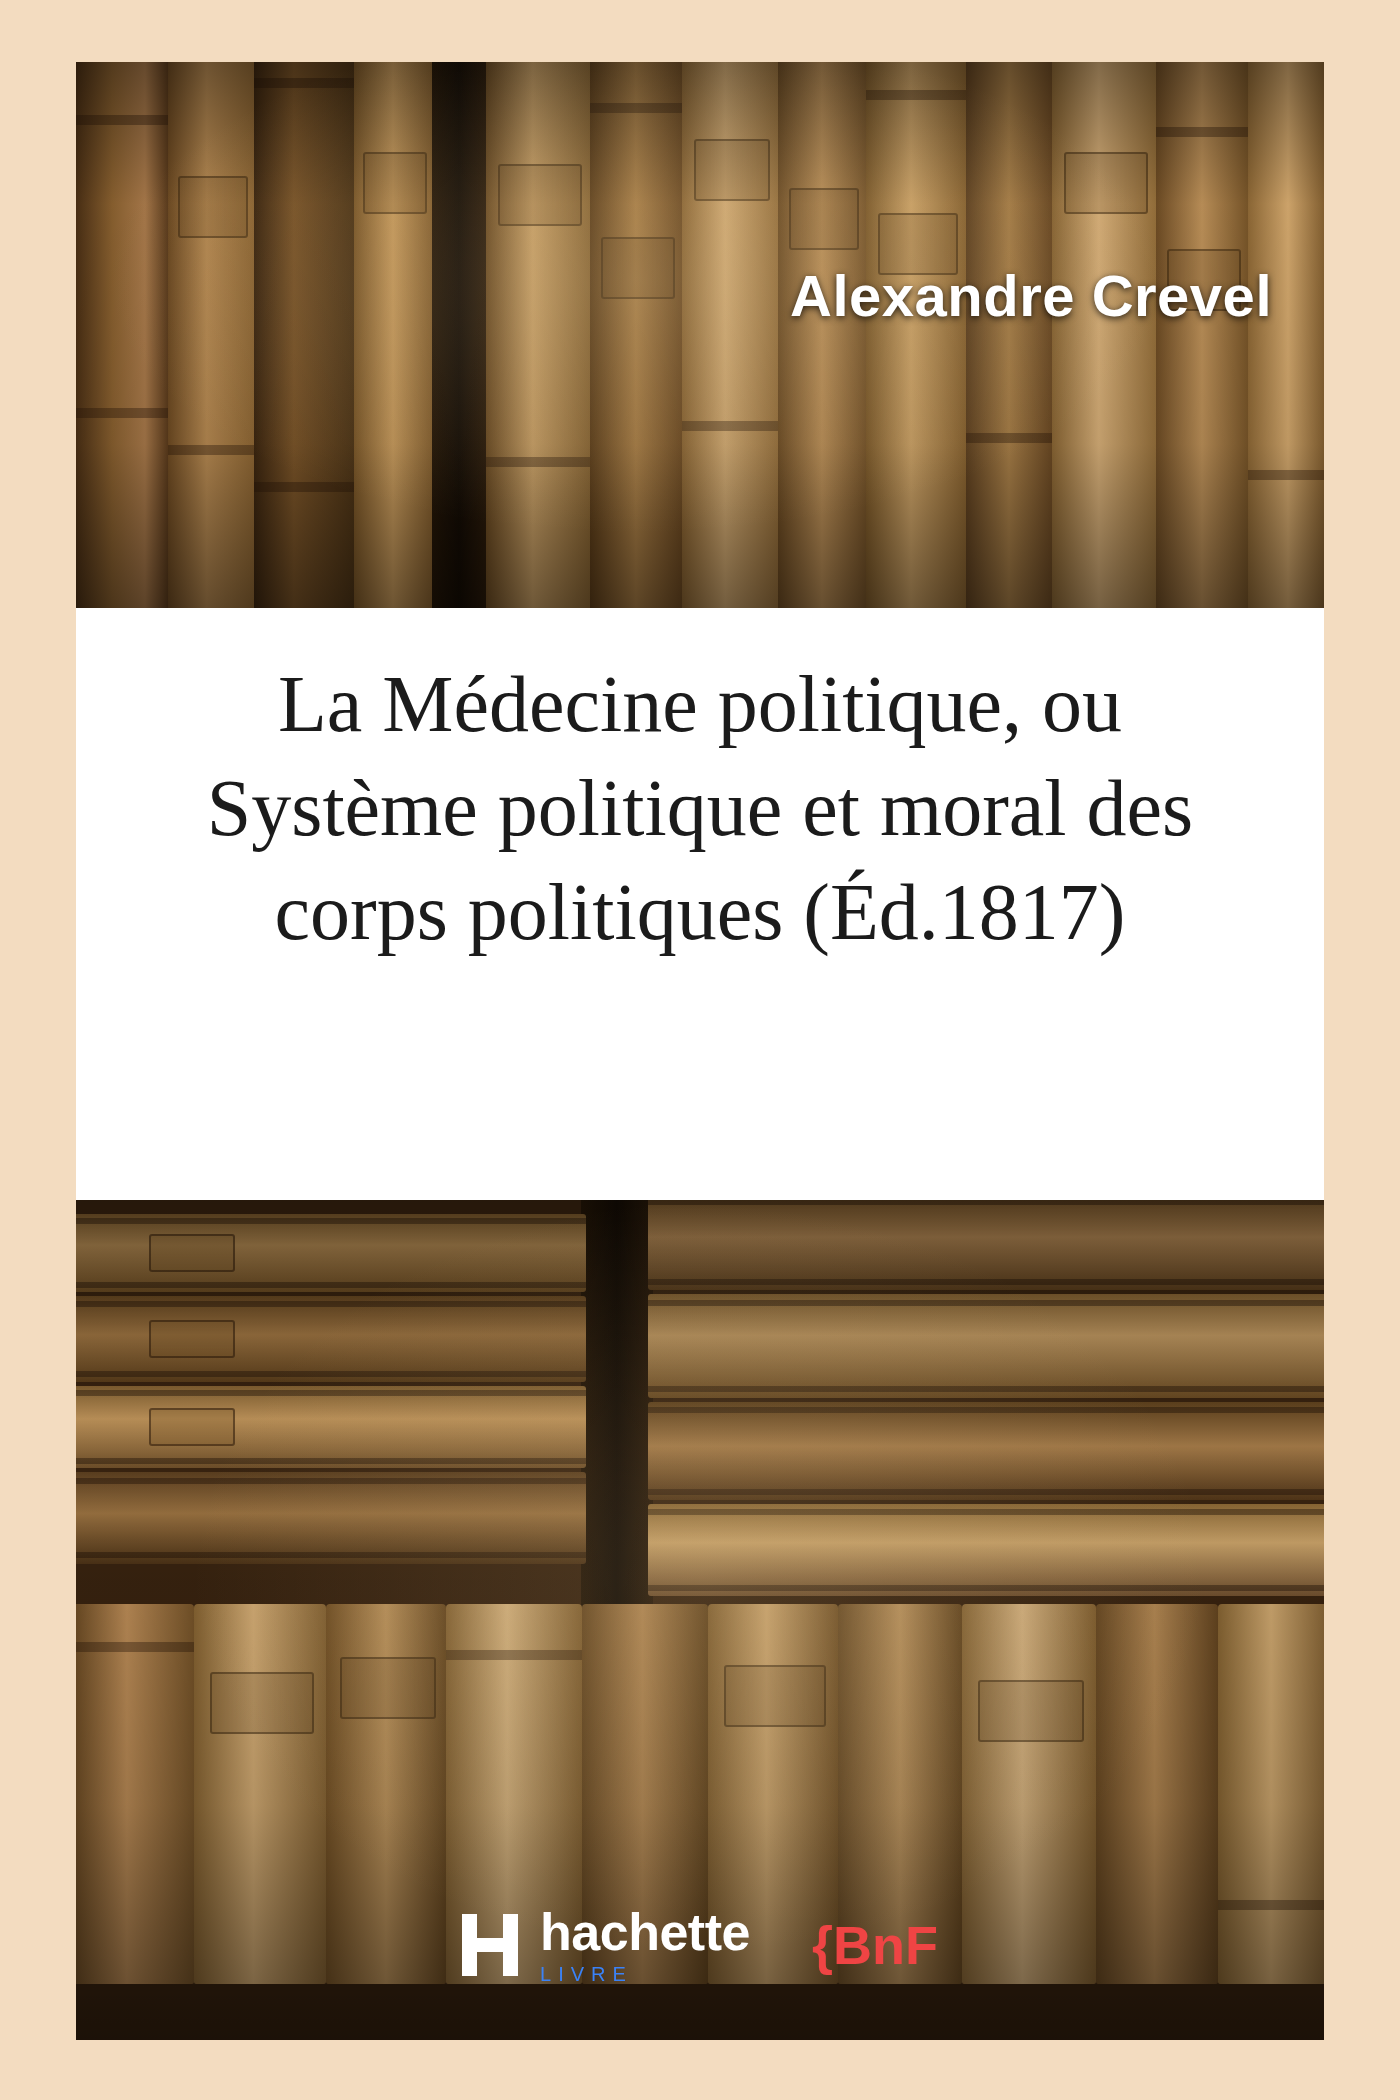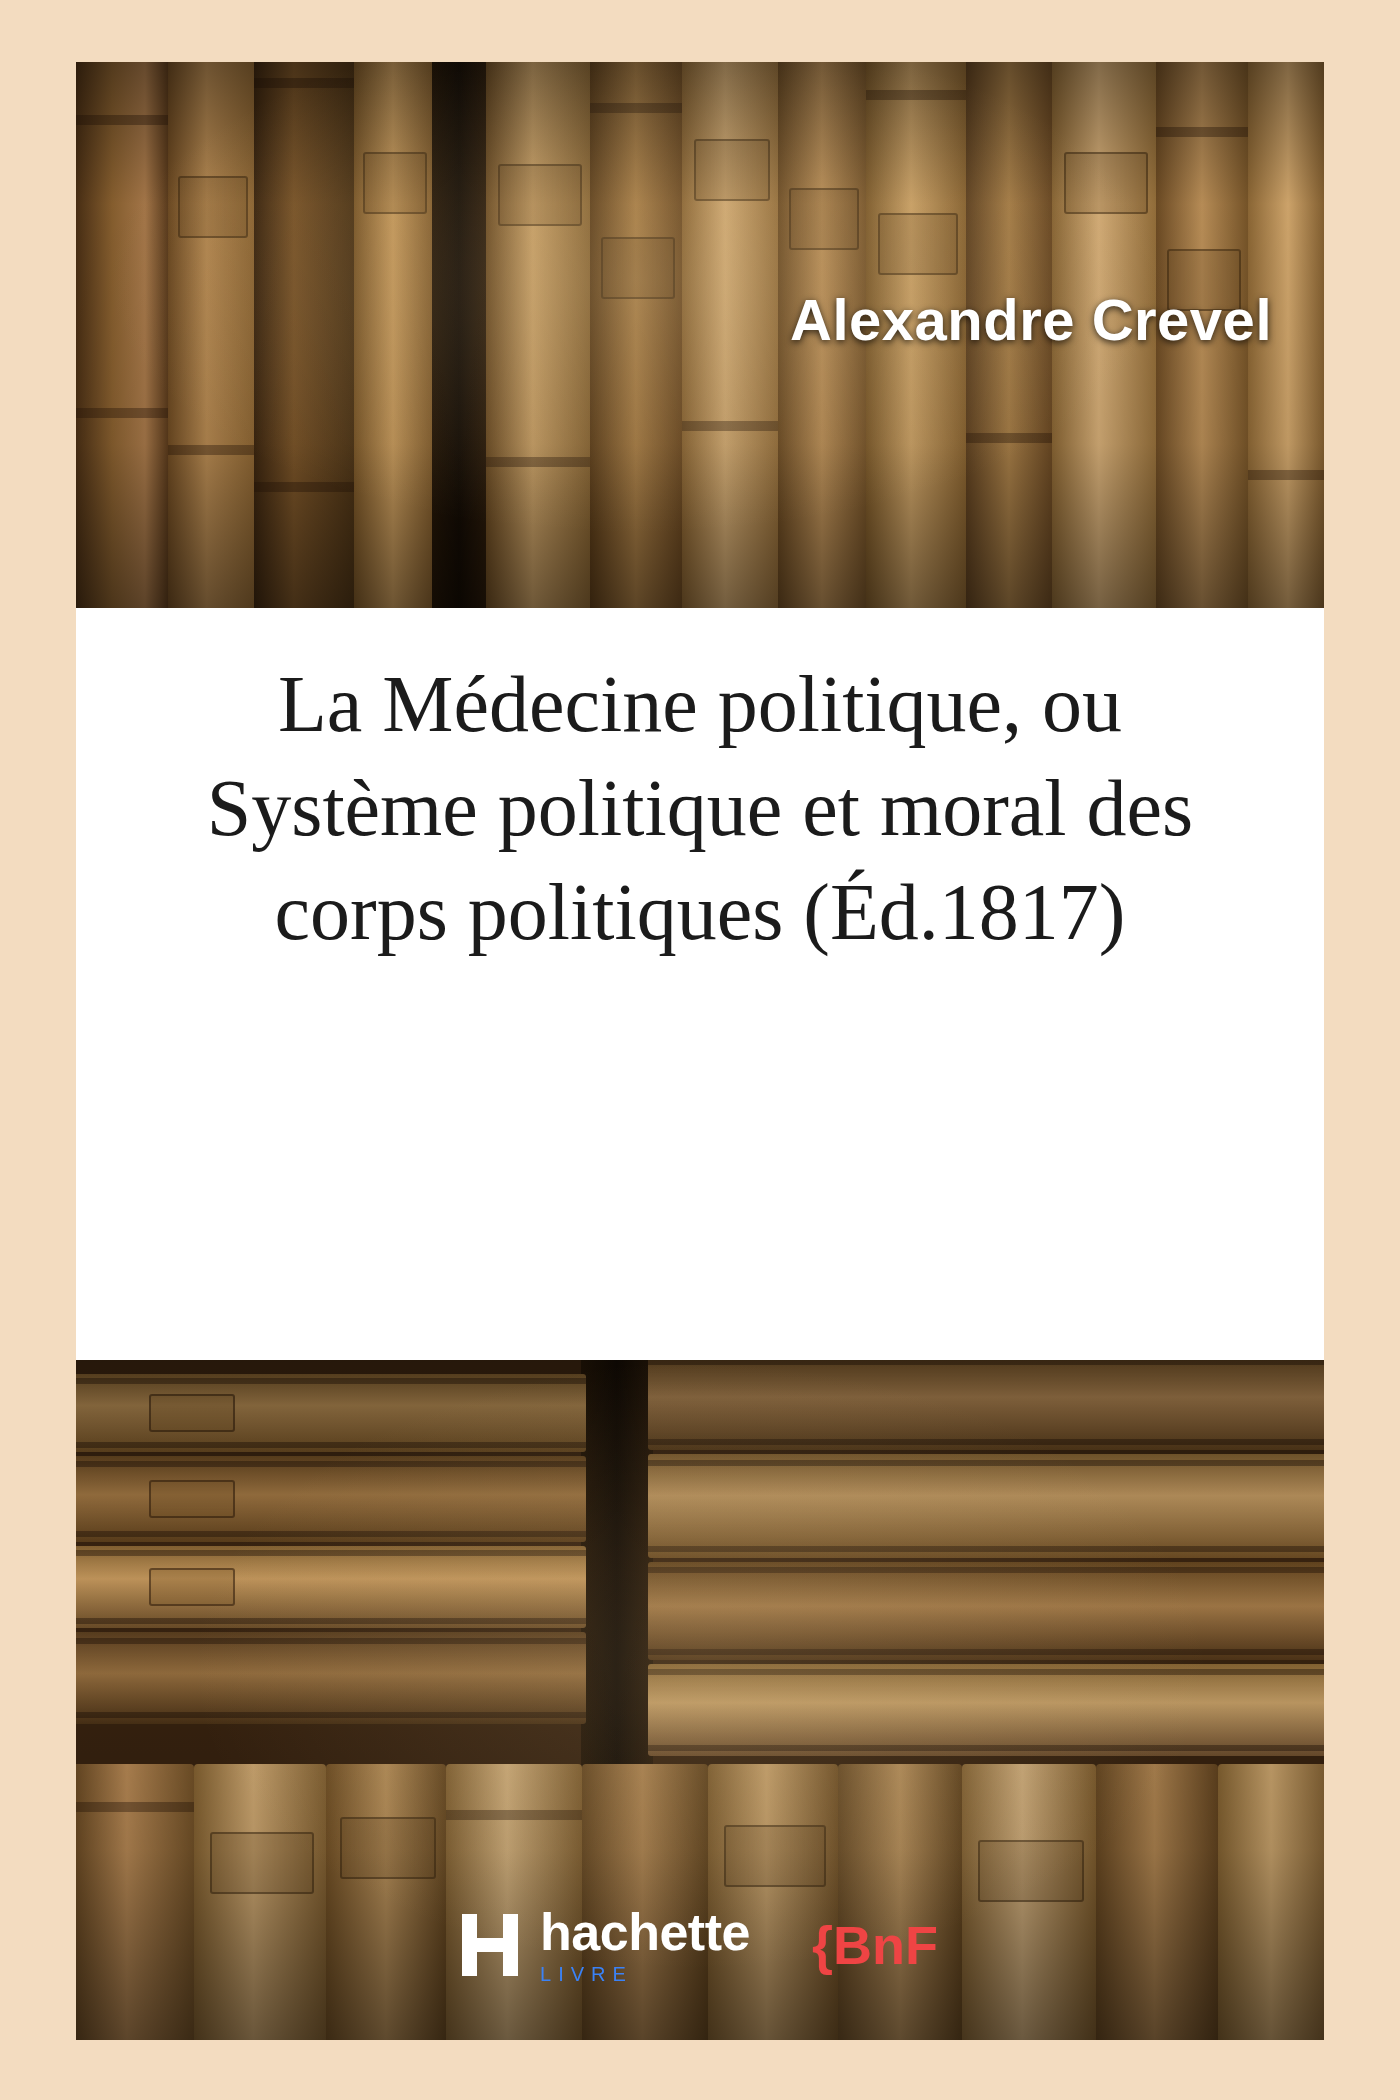--- a/index.html
+++ b/index.html
@@ -80,33 +80,33 @@
     inset: 0;
     background:
       radial-gradient(ellipse at 45% 40%, rgba(255,230,180,0.16), rgba(0,0,0,0) 55%),
       linear-gradient(180deg, rgba(0,0,0,0.40), rgba(0,0,0,0.04) 26%, rgba(0,0,0,0.10) 70%, rgba(0,0,0,0.45));
     pointer-events: none;
   }
 
   .author {
     position: absolute;
     right: 52px;
-    top: 224px;
+    top: 200px;
     color: #ffffff;
     font-size: 58px;
     font-weight: bold;
     letter-spacing: 0.5px;
     text-shadow: 0 2px 7px rgba(0,0,0,0.75);
     white-space: nowrap;
   }
 
   
   .title-area {
     flex: 0 0 auto;
-    height: 752px;
+    height: 592px;
     background: #ffffff;
     display: flex;
     align-items: flex-start;
     justify-content: center;
     padding: 44px 58px 0 58px;
     box-sizing: border-box;
   }
   .title {
     font-family: "Liberation Serif", serif;
     font-size: 80px;

